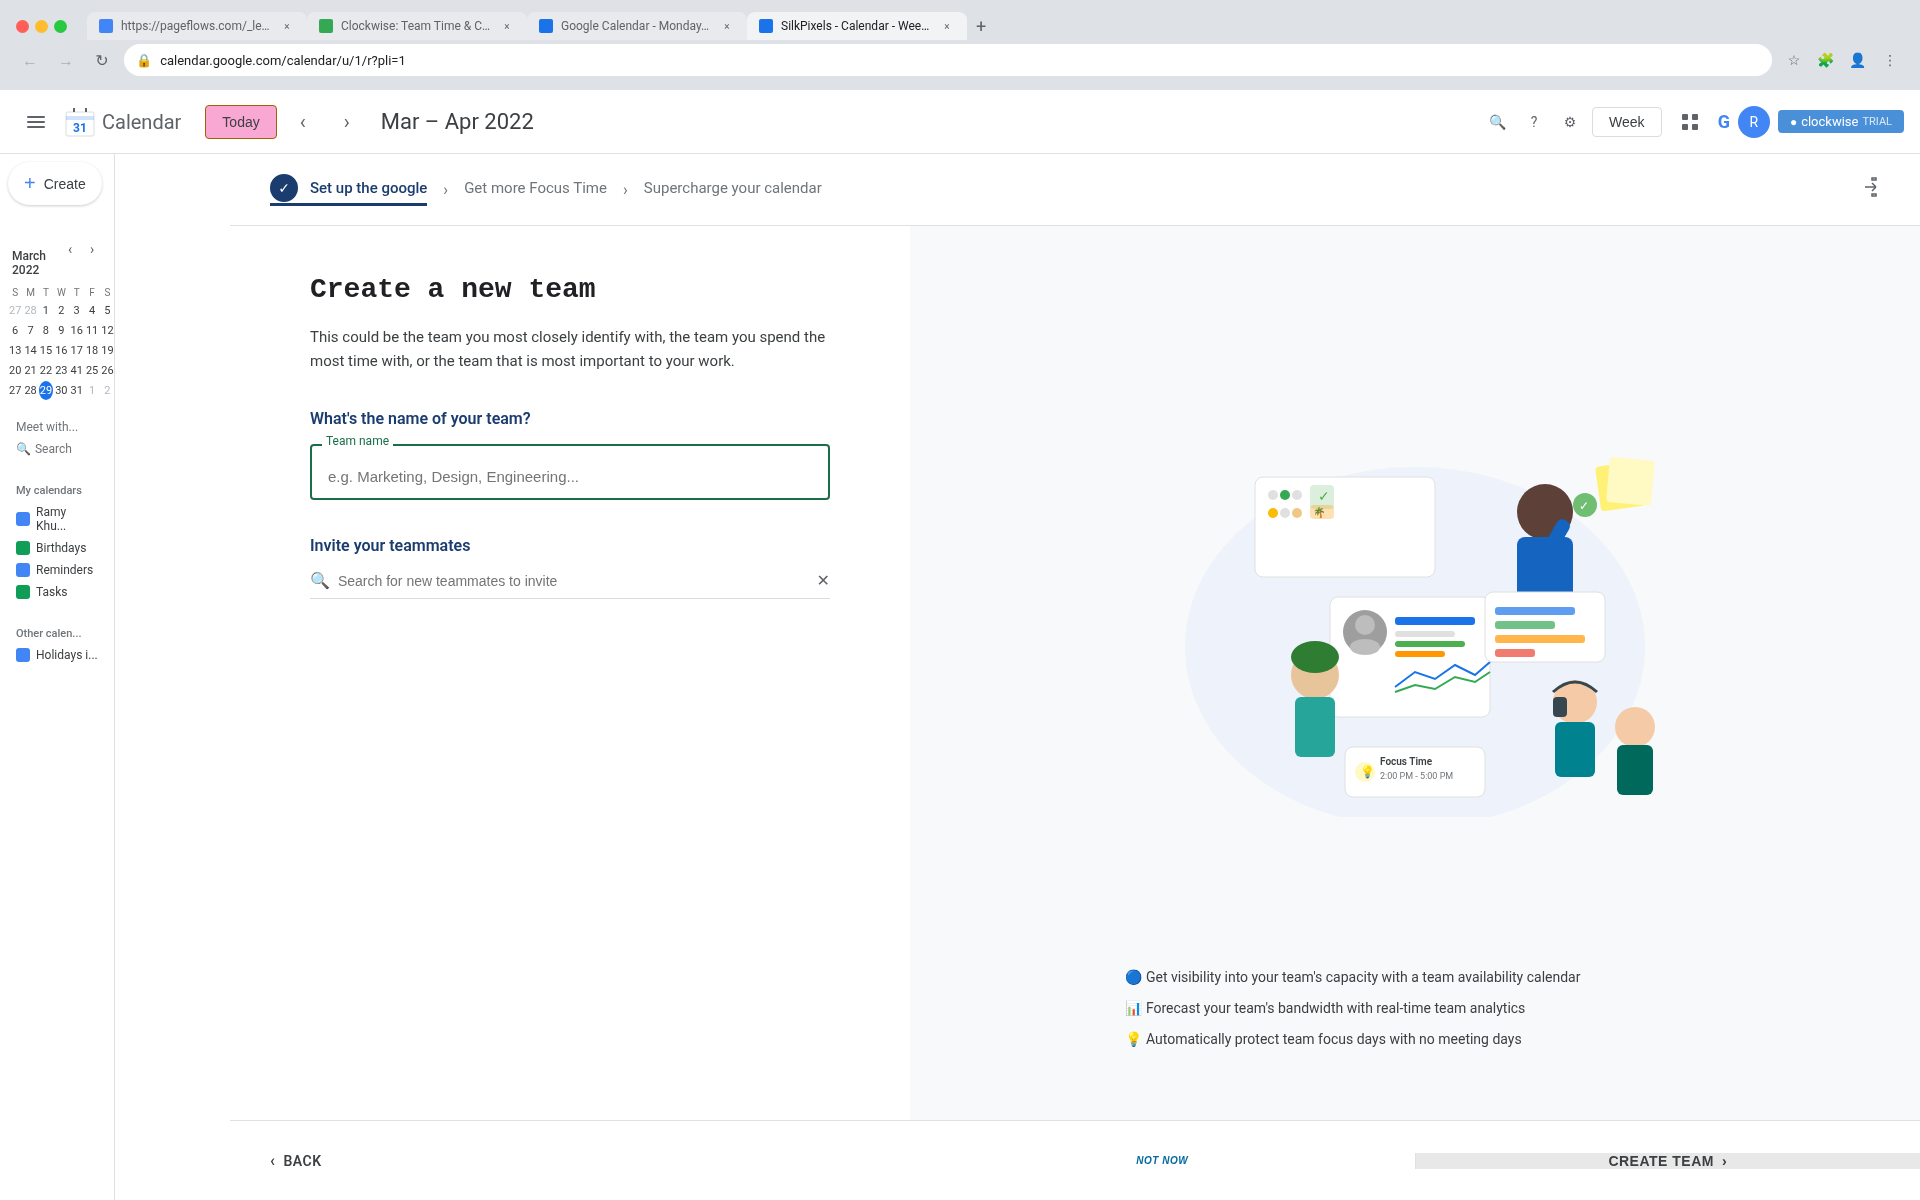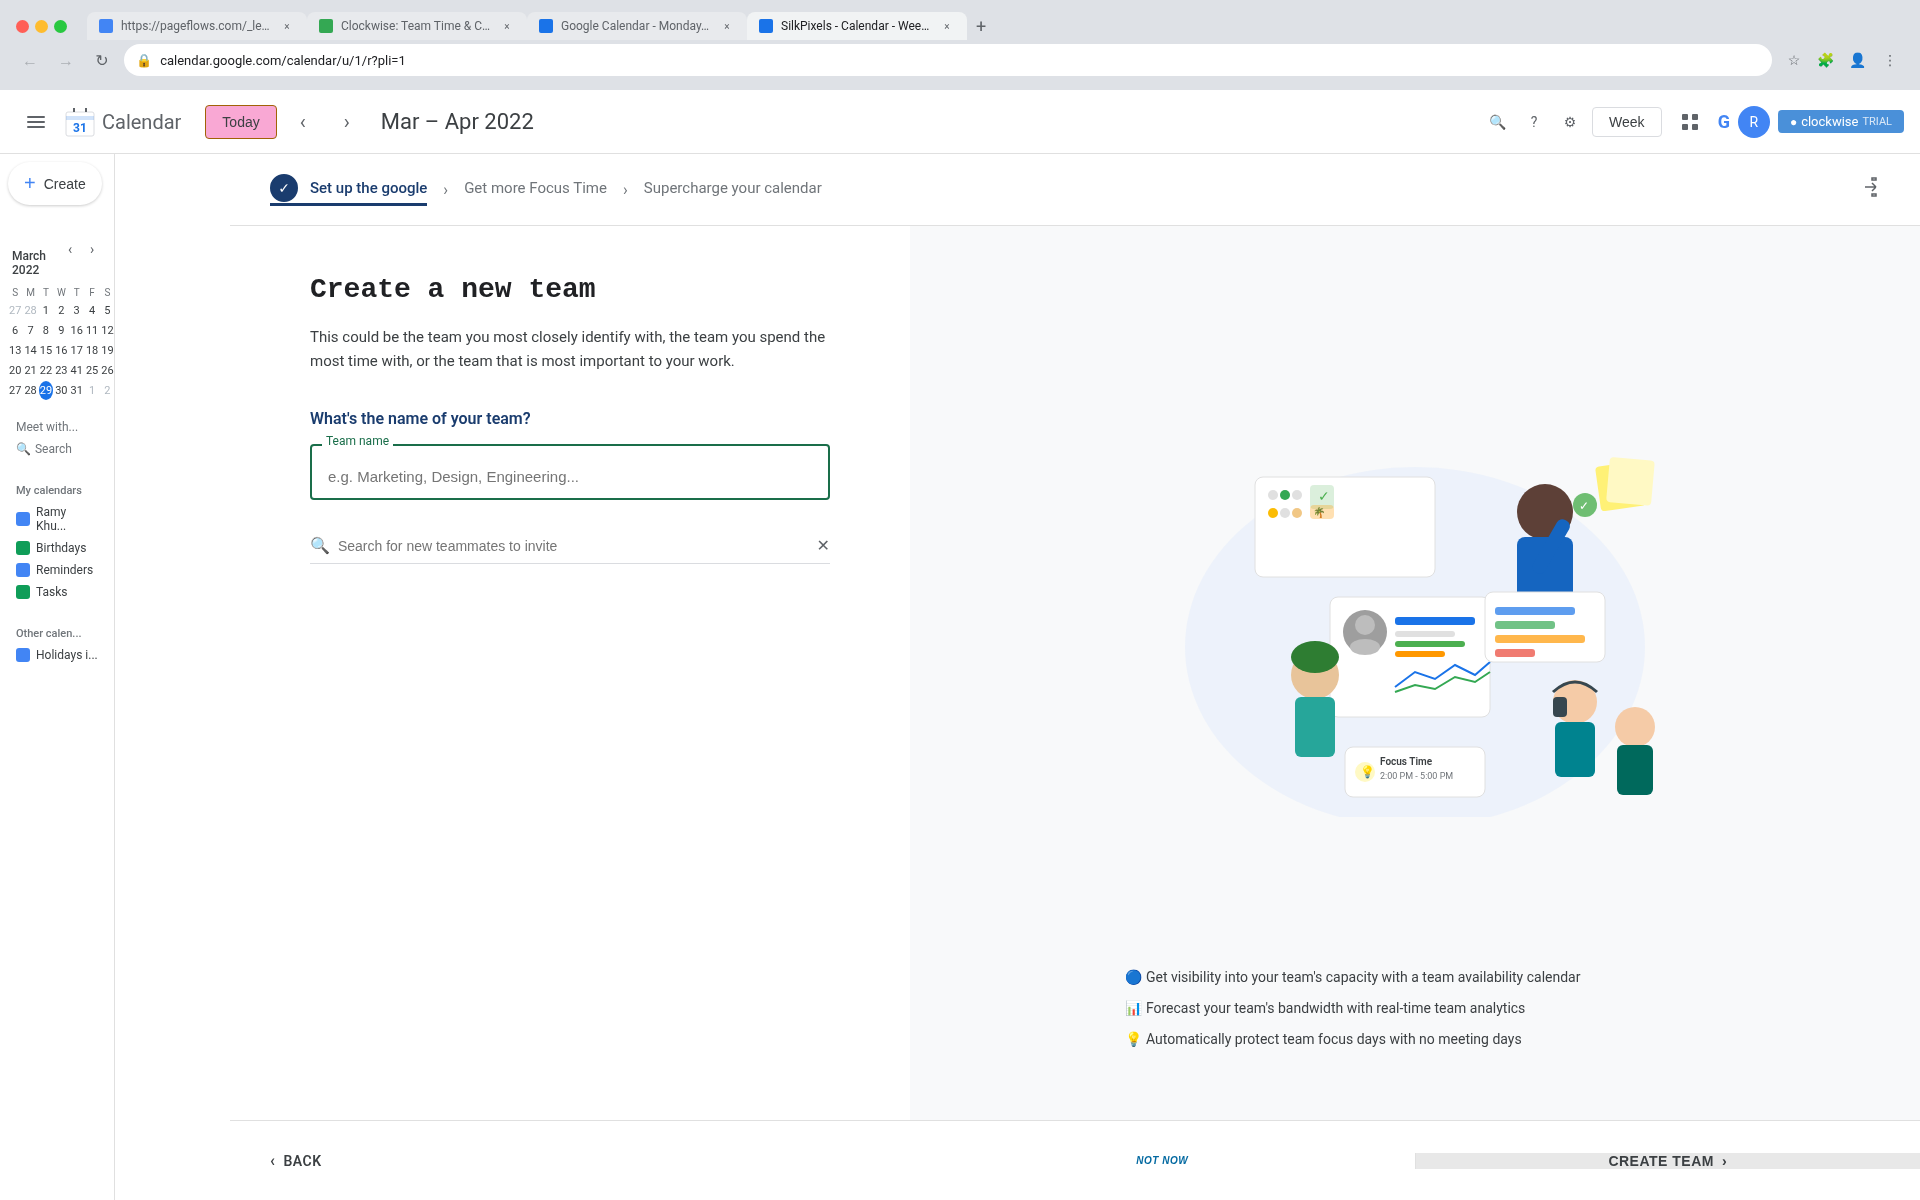--- a/index.html
+++ b/index.html
@@ -920,20 +920,21 @@
           <div class="form-panel">
             <h1 class="form-title">Create a new team</h1>
             <p class="form-description">This could be the team you most closely identify with, the team you spend the most time with, or the team that is most important to your work.</p>
 
             <h2 class="form-section-title">What's the name of your team?</h2>
             <div class="team-name-field">
               <span class="team-name-label">Team name</span>
               <input class="team-name-input" type="text" placeholder="e.g. Marketing, Design, Engineering..." style="">
             </div>
 
+            <h2 class="invite-section-title">Invite your teammates</h2>
             <div class="teammates-search">
               <span class="search-icon-sm">🔍</span>
               <input class="teammates-search-input" type="text" placeholder="Search for new teammates to invite" style="">
               <span class="clear-search-btn">✕</span>
             </div>
           </div>
 
           <div class="illustration-panel">
             <div class="illustration-area">
 

